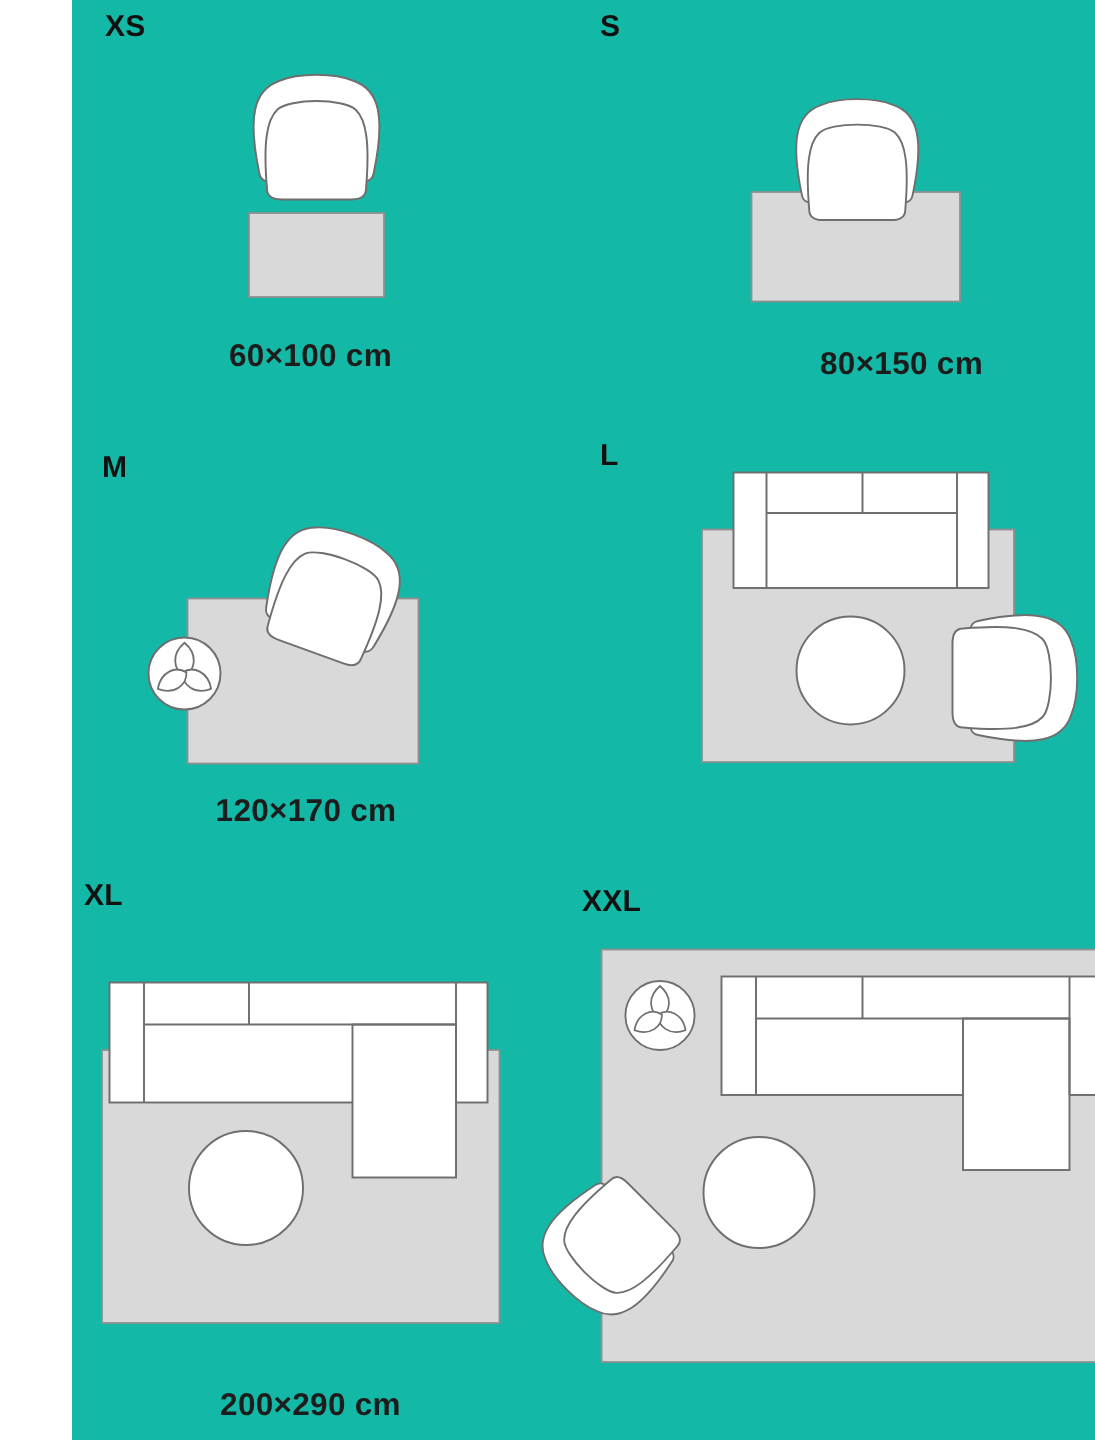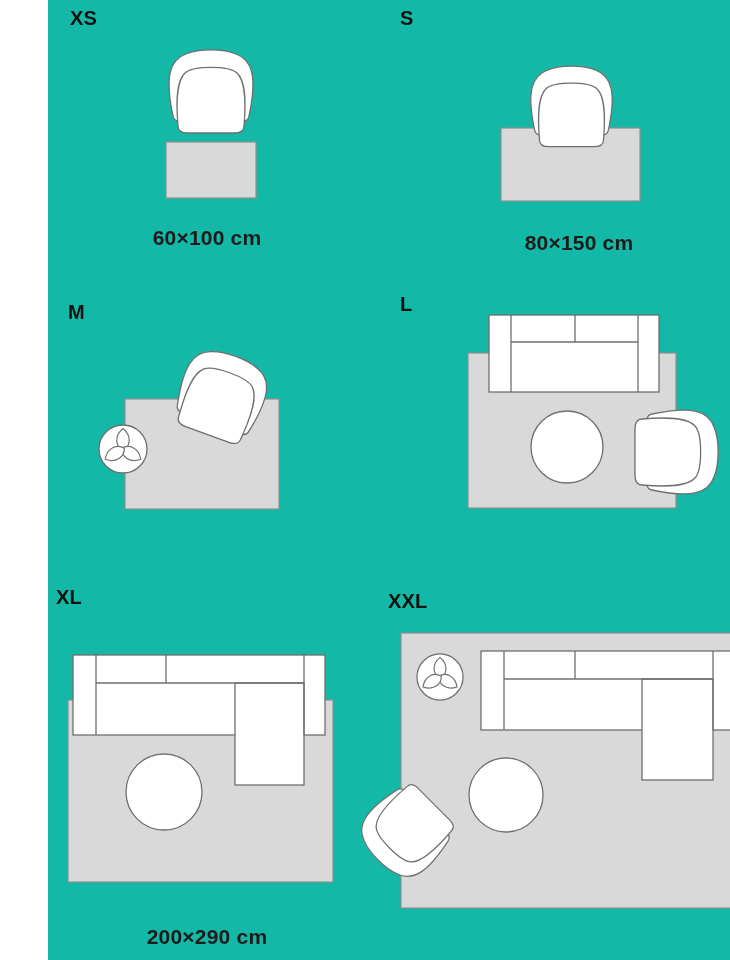--- a/index.html
+++ b/index.html
@@ -115,16 +115,17 @@
   </svg>
 
   <div class="size-label" style="left:22px; top:7px;">XS</div>
   <div class="size-label" style="left:352px; top:7px;">S</div>
   <div class="size-label" style="left:20px; top:301px;">M</div>
   <div class="size-label" style="left:352px; top:293px;">L</div>
   <div class="size-label" style="left:8px; top:586px;">XL</div>
   <div class="size-label" style="left:340px; top:590px;">XXL</div>
 
   <div class="dim-label" style="left:159px; top:226px;">60×100 cm</div>
-  <div class="dim-label" style="left:531px; top:231px;">80×150 cm</div>
+  <div class="dim-label" style="left:553px; top:231px;">80×150 cm</div>
+  <div class="dim-label" style="left:156px; top:529px;">120×170 cm</div>
   <div class="dim-label" style="left:159px; top:925px;">200×290 cm</div>
 
 </div>
 
 </body></html>

